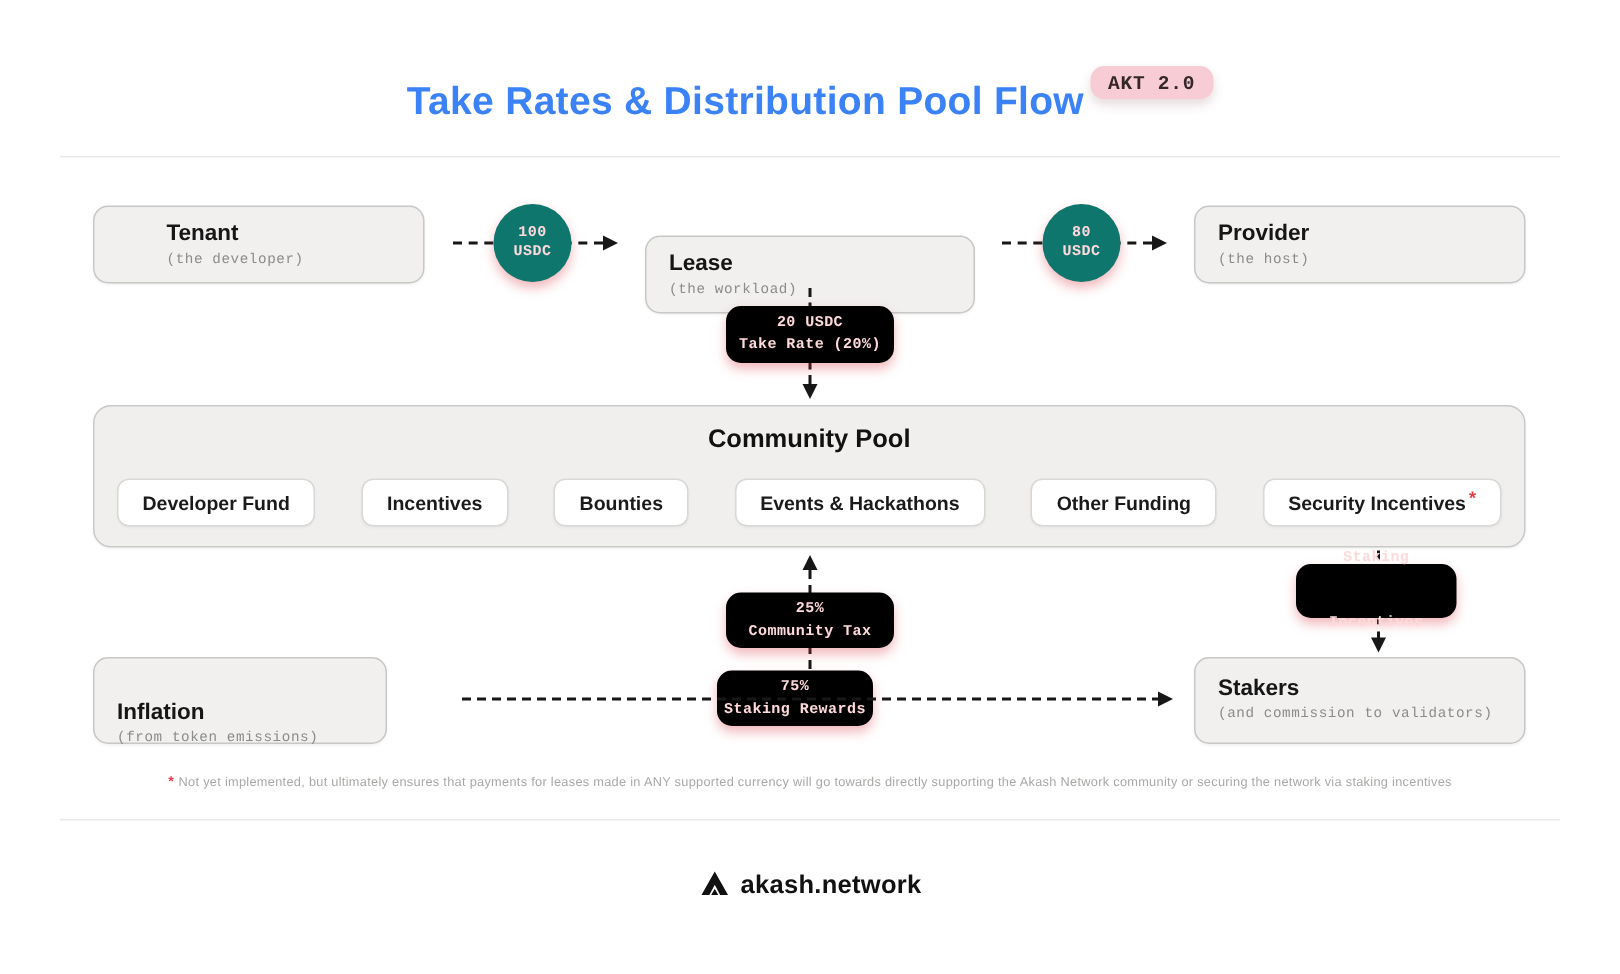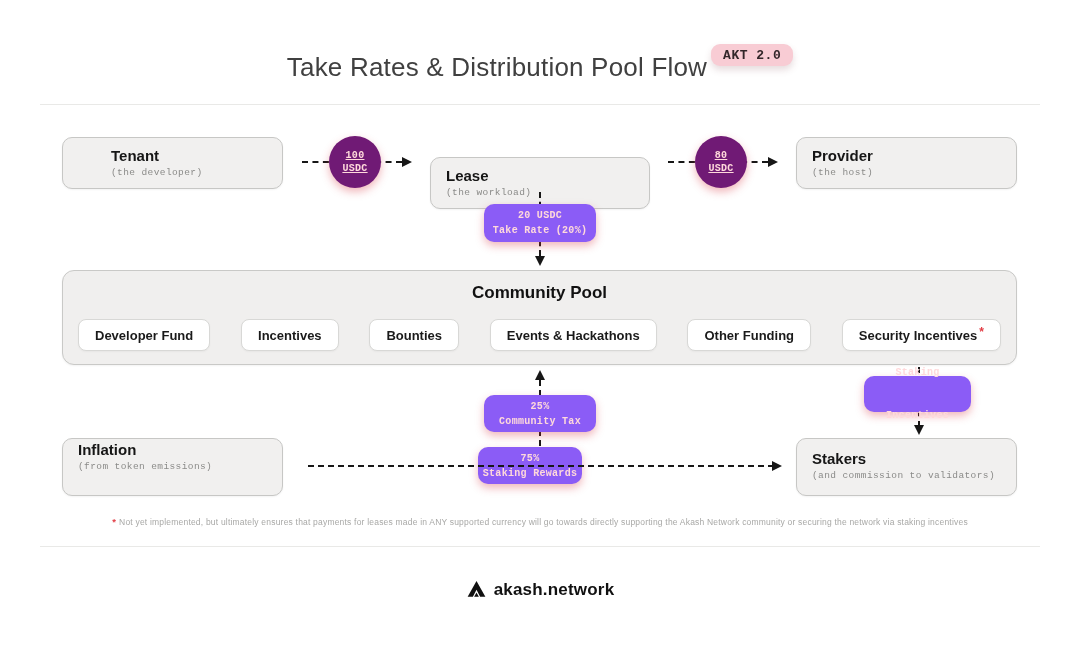--- a/index.html
+++ b/index.html
@@ -5,21 +5,21 @@
   * { margin:0; padding:0; box-sizing:border-box; }
   html,body { background:#ffffff; }
   #canvas {
     position:relative; width:1080px; height:649px; margin:0 auto;
     background:#ffffff; overflow:hidden;
     font-family:"Liberation Sans", sans-serif; color:#161616;
   }
 
   
   .header { position:absolute; top:52px; left:0; width:100%; text-align:center; }
-  .title { display:inline-block; font-size:26px; font-weight:400; letter-spacing:.2px; color:#404040; }
+  .title { display:inline-block; font-size:26px; font-weight:700; letter-spacing:.2px; color:#3b82f6; }
   .title-badge {
     display:inline-block; margin-left:4px; transform:translateY(-17px);
     background:#f8ccd4; color:#33272a; border-radius:9px; padding:5px 12px 4px;
     font:700 13px/1 "Liberation Mono", monospace; letter-spacing:.5px;
     box-shadow:0 4px 7px rgba(120,60,70,.18);
   }
 
   .divider { position:absolute; left:40px; width:1000px; height:1px; background:#e9e9e7; }
   #divider-top { top:104px; }
   #divider-bottom { top:546px; }
@@ -27,21 +27,21 @@
   
   .node {
     position:absolute; background:#f1f0ef; border:1px solid #c7c7c5; border-radius:10px;
     padding:9px 15px 8px; height:52px; box-shadow:0 1px 2px rgba(0,0,0,.05);
   }
   .node-title { font-size:15px; font-weight:700; color:#161616; line-height:1.15; }
   .node-sub { margin-top:4px; font:400 9.5px/1 "Liberation Mono", monospace; color:#8b8b89; letter-spacing:.4px; }
   #node-tenant    { left:62px;  top:137px; width:221px;padding-left:48px; }
   #node-lease     { left:430px; top:137px; width:220px;margin-top:20px; }
   #node-provider  { left:796px; top:137px; width:221px; }
-  #node-inflation { left:62px;  top:438px; width:221px; height:58px; padding-top:2px; }
+  #node-inflation { left:62px;  top:438px; width:196px; height:58px; padding-top:27px; }
   #node-stakers   { left:796px; top:438px; width:221px; height:58px; padding-top:11px; }
 
   
   .dash-h { position:absolute; border-top:2px dashed #171717; }
   .dash-v { position:absolute; border-left:2px dashed #171717; }
   .tri-right { position:absolute; width:0; height:0;
     border-top:5px solid transparent; border-bottom:5px solid transparent; border-left:10px solid #171717; }
   .tri-down { position:absolute; width:0; height:0;
     border-left:5px solid transparent; border-right:5px solid transparent; border-top:10px solid #171717; }
   .tri-up { position:absolute; width:0; height:0;
@@ -56,30 +56,29 @@
   #line-pool-tax       { left:539px; top:380px; height:86px; }
   #head-pool-tax       { left:535px; top:370px; }
   #line-sec-stakers    { left:918px; top:367px; height:60px; }
   #head-sec-stakers    { left:914px; top:425px; }
   #line-infl-stakers   { left:308px; top:465px; width:466px; }
   #head-infl-stakers   { left:772px; top:461px; }
 
   
   .flow-circle {
     position:absolute; width:52px; height:52px; border-radius:50%;
-    background:#701a75; color:#ffd9db; text-align:center;
+    background:#0f766e; color:#ffd9db; text-align:center;
     display:flex; flex-direction:column; align-items:center; justify-content:center;
     font:700 10px/1.35 "Liberation Mono", monospace; letter-spacing:.3px;
     box-shadow:0 4px 8px rgba(214,48,60,.35);
-    text-decoration:underline;
   }
   #badge-100 { left:329px; top:136px; }
   #badge-80  { left:695px; top:136px; }
   .flow-pill {
-    position:absolute; background:#8b5cf6; color:#ffd9db; border-radius:10px;
+    position:absolute; background:#000000; color:#ffd9db; border-radius:10px;
     display:flex; flex-direction:column; align-items:center; justify-content:center;
     font:700 10px/1.5 "Liberation Mono", monospace; letter-spacing:.3px; text-align:center;
     box-shadow:0 4px 8px rgba(214,48,60,.35);
   }
   #badge-takerate  { left:484px; top:204px; width:112px; height:38px; }
   #badge-tax       { left:484px; top:395px; width:112px; height:37px; }
   #badge-rewards   { left:478px; top:447px; width:104px; height:37px; }
   #badge-stakeincv { left:864px; top:376px; width:107px; height:36px;gap:28px; }
 
   

